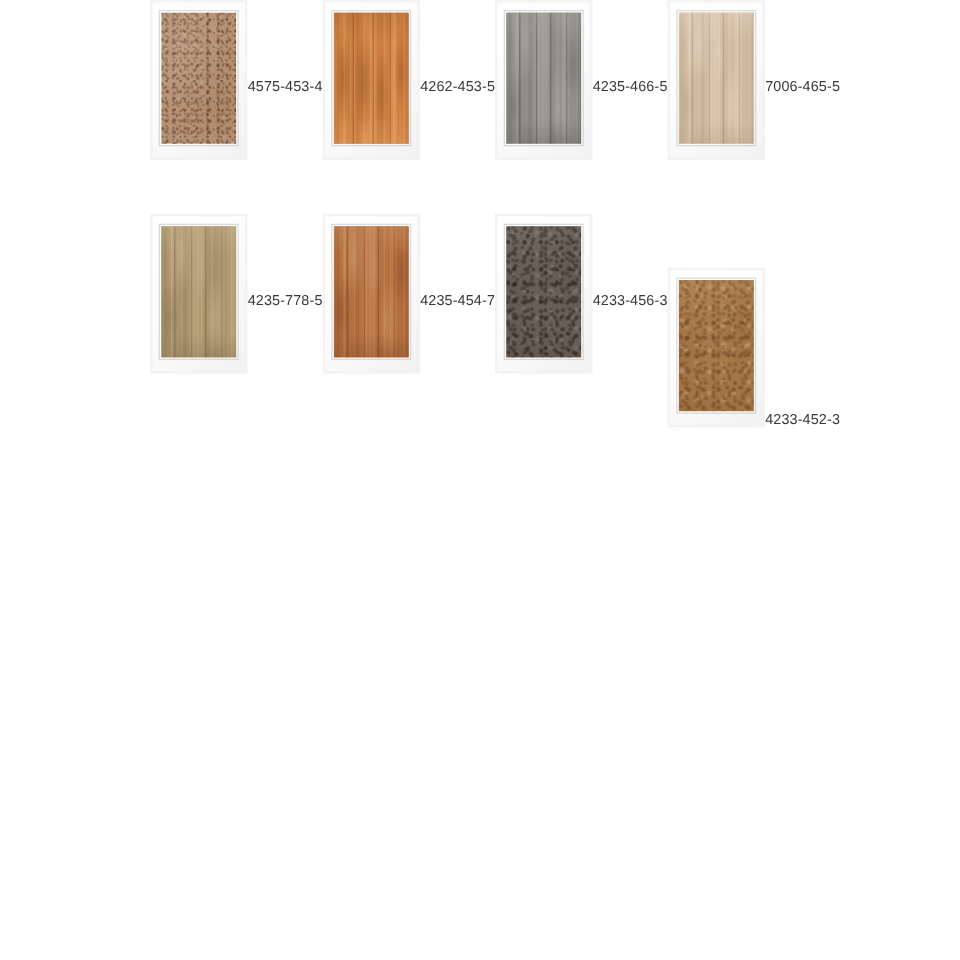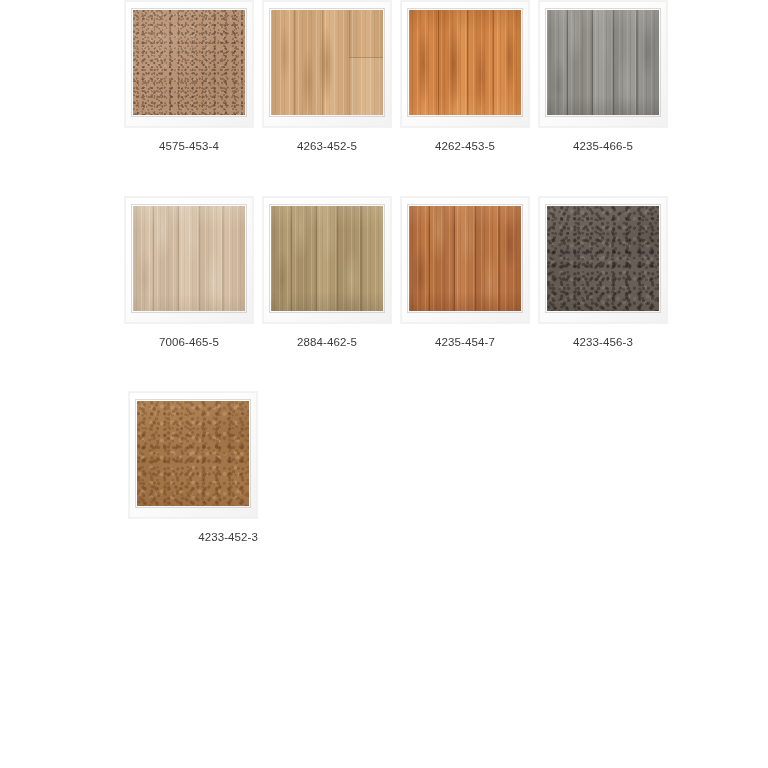--- a/index.html
+++ b/index.html
@@ -22,21 +22,21 @@
     display: flex;
     flex-wrap: wrap;
     align-content: flex-start;
   }
 
   .cell {
     width: 138px;
     margin-right: 0px;
     margin-bottom: 0px;
     display: flex;
-    flex-direction: column;
+    flex-direction: row;
     align-items: center;
   }
 
   .swatch-frame {
     width: 130px;
     height: 128px;
     box-sizing: border-box;
     background: linear-gradient(135deg,#ffffff 0%,#fdfdfd 40%,#f2f2f2 100%);
     border: 1px solid #f3f3f3;
     padding: 9px 8px 12px 8px;
@@ -580,68 +580,60 @@
       <div class="swatch-frame">
         <div class="swatch">
           <div class="tex t-cork-tan" title="tan speckled cork"></div>
         </div>
       </div>
       <div class="caption">4575-453-4</div>
     </div>
     <div class="cell row-gap">
       <div class="swatch-frame">
         <div class="swatch">
-          <div class="tex t-oak-light" title="light honey oak plank"></div>
-        </div>
-      </div>
-      <div class="caption">4263-452-5</div>
+          <div class="tex t-oak-orange" title="orange cherry oak plank"></div>
+        </div>
+      </div>
+      <div class="caption">4262-453-5</div>
     </div>
     <div class="cell row-gap">
       <div class="swatch-frame">
         <div class="swatch">
-          <div class="tex t-oak-orange" title="orange cherry oak plank"></div>
-        </div>
-      </div>
-      <div class="caption">4262-453-5</div>
+          <div class="tex t-gray-plank" title="gray weathered plank"></div>
+        </div>
+      </div>
+      <div class="caption">4235-466-5</div>
     </div>
     <div class="cell row-gap">
       <div class="swatch-frame">
         <div class="swatch">
-          <div class="tex t-gray-plank" title="gray weathered plank"></div>
-        </div>
-      </div>
-      <div class="caption">4235-466-5</div>
+          <div class="tex t-beige-plank" title="light beige weathered plank"></div>
+        </div>
+      </div>
+      <div class="caption">7006-465-5</div>
     </div>
     <div class="cell row-gap">
       <div class="swatch-frame">
         <div class="swatch">
-          <div class="tex t-beige-plank" title="light beige weathered plank"></div>
-        </div>
-      </div>
-      <div class="caption">7006-465-5</div>
+          <div class="tex t-olive-plank" title="olive khaki plank"></div>
+        </div>
+      </div>
+      <div class="caption">4235-778-5</div>
     </div>
     <div class="cell row-gap">
       <div class="swatch-frame">
         <div class="swatch">
-          <div class="tex t-olive-plank" title="olive khaki plank"></div>
-        </div>
-      </div>
-      <div class="caption">2884-462-5</div>
+          <div class="tex t-rust-plank" title="rust amber rustic plank"></div>
+        </div>
+      </div>
+      <div class="caption">4235-454-7</div>
     </div>
     <div class="cell row-gap">
       <div class="swatch-frame">
         <div class="swatch">
-          <div class="tex t-rust-plank" title="rust amber rustic plank"></div>
-        </div>
-      </div>
-      <div class="caption">4235-454-7</div>
-    </div>
-    <div class="cell row-gap">
-      <div class="swatch-frame">
-        <div class="swatch">
           <div class="tex t-stone-gray" title="dark gray-brown stone"></div>
         </div>
       </div>
       <div class="caption">4233-456-3</div>
     </div>
     <div class="cell row-gap-last">
       <div class="swatch-frame">
         <div class="swatch">
           <div class="tex t-stone-rust" title="terracotta rust stone"></div>
         </div>

